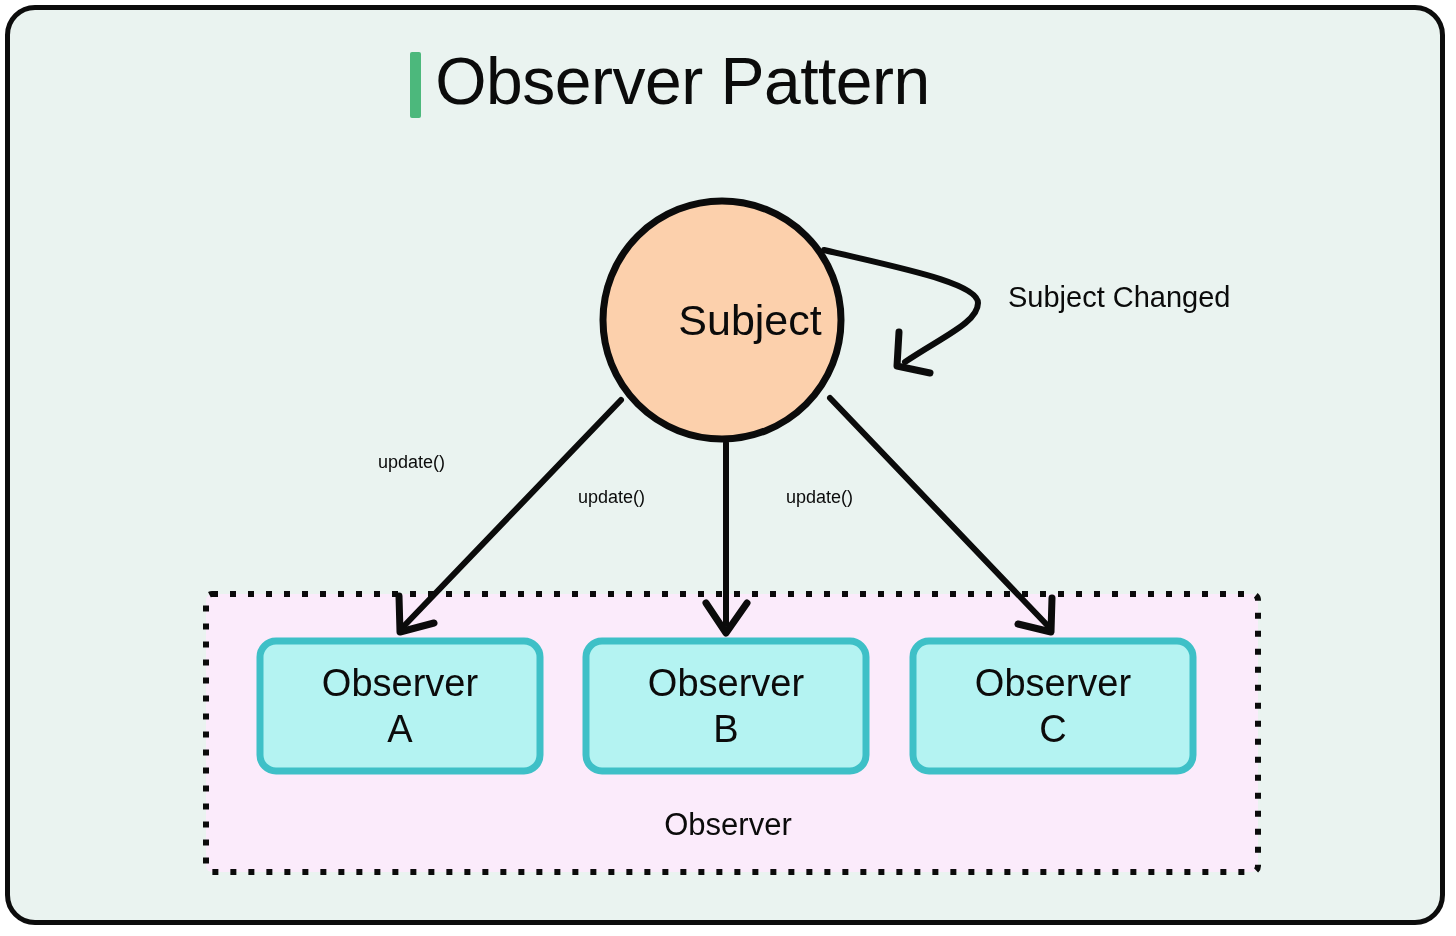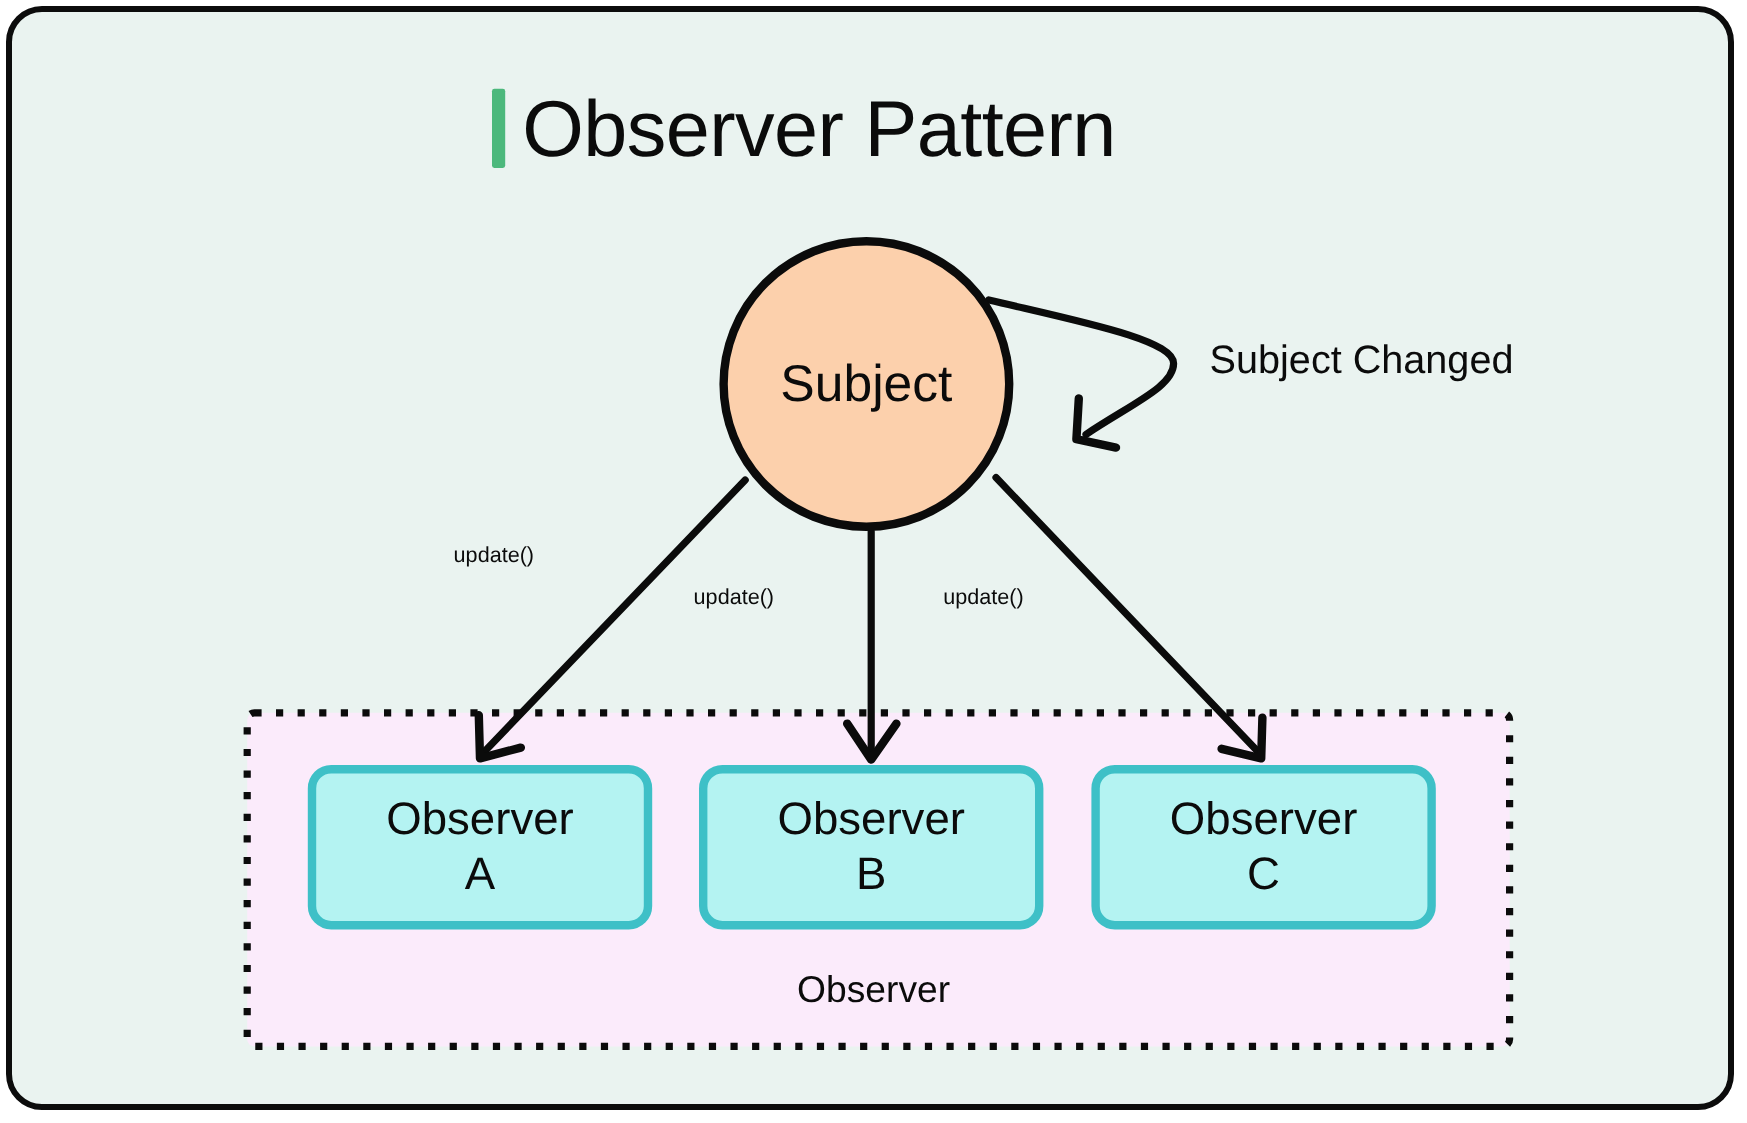--- a/index.html
+++ b/index.html
@@ -27,21 +27,21 @@
     border: 5px solid #0c0c0c;
     border-radius: 30px;
   }
   .title-wrap {
     position: absolute;
     left: 0;
     top: 48px;
     width: 1340px;
     height: 92px;
     display: flex;
-    align-items: flex-end;
+    align-items: flex-start;
     justify-content: center;
     gap: 14px;
   }
   .accent-bar {
     width: 11px;
     height: 66px;
     background: #4cb87c;
     border-radius: 2px;
     flex: 0 0 auto;
     margin-top: 4px;
@@ -73,20 +73,21 @@
     pointer-events: none;
   }
   .subject-label {
     left: 600px;
     top: 290px;
     width: 244px;
     height: 60px;
     font-size: 43px;
     font-family: "Liberation Sans", "DejaVu Sans", sans-serif;
     font-weight: 400;
+    padding-left: 28px;
   }
   .observer-box-label {
     font-size: 38px;
     font-family: "Liberation Sans", "DejaVu Sans", sans-serif;
     font-weight: 400;
     line-height: 1.22;
     flex-direction: column;
   }
   .group-caption {
     position: absolute;
@@ -104,21 +105,21 @@
   .edge-label {
     position: absolute;
     font-size: 18px;
     font-family: "Liberation Sans", "DejaVu Sans", sans-serif;
     color: #0b0b0b;
     white-space: nowrap;
   }
   .lbl-update-a { left: 378px; top: 452px; }
   .lbl-update-b { left: 578px; top: 487px; }
   .lbl-update-c { left: 786px; top: 487px; }
-  .lbl-subject-changed { left: 1008px; top: 281px; font-size: 33px; }
+  .lbl-subject-changed { left: 1008px; top: 281px; font-size: 29px; }
 </style>
 </head>
 <body>
 
 <div id="canvas">
 
   <div class="frame"></div>
 
   <div class="title-wrap">
     <div class="accent-bar"></div>

